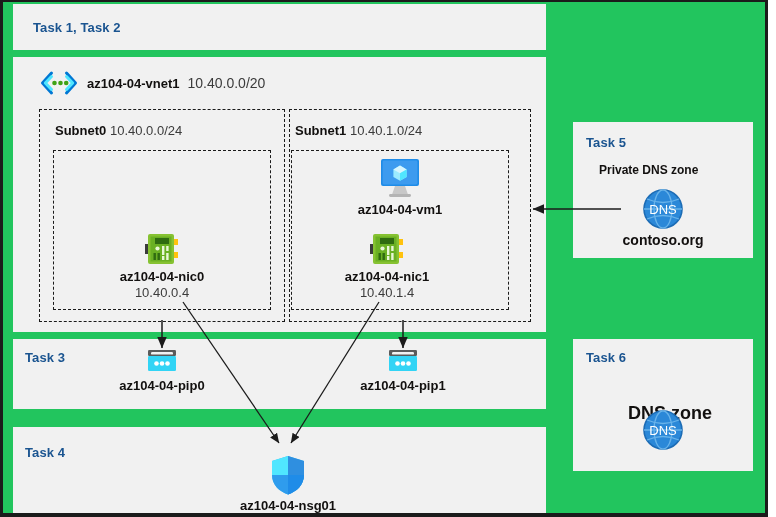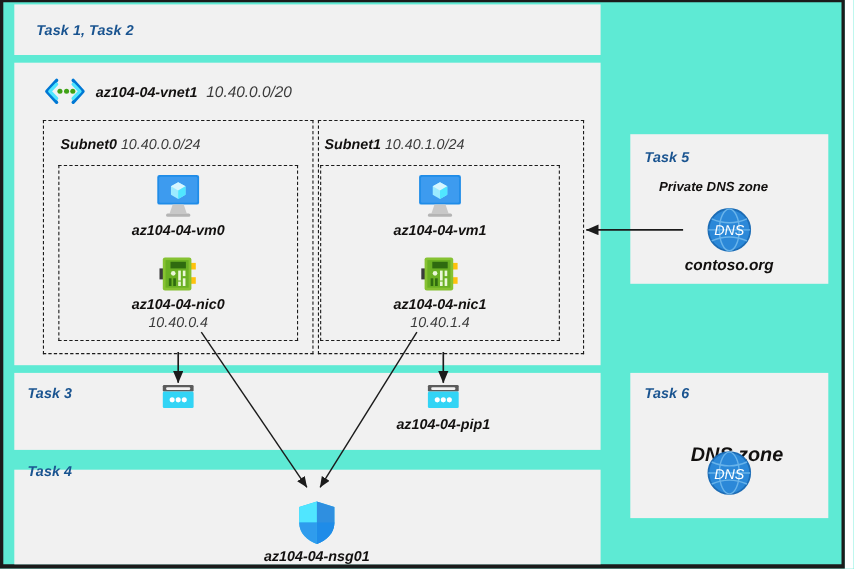--- a/index.html
+++ b/index.html
@@ -10,22 +10,21 @@
     overflow:hidden;
   }
   #canvas{
     position:relative;
     width:768px;height:517px;
     box-sizing:border-box;
     border-left:3px solid #1b1b1b;
     border-right:3px solid #1b1b1b;
     border-top:2px solid #1b1b1b;
     border-bottom:4px solid #1b1b1b;
-    background:#5eead4;
-    font-style:italic;
+    background:#22c55e;
   }
   .panel{position:absolute;background:#f1f1f1;box-sizing:border-box;}
   .task-label{
     position:absolute;
     color:#1a5490;
     font-weight:bold;
     font-size:13px;
     letter-spacing:.1px;
     white-space:nowrap;
   }
@@ -103,34 +102,20 @@
     <span class="sub">10.40.0.0/20</span>
   </div>
 
   <div class="dashbox" style="left:36px;top:107px;width:246px;height:213px;"></div>
   <div class="boxtitle" style="left:52px;top:121px;">
     <b>Subnet0</b>
     <span>10.40.0.0/24</span>
   </div>
   <div class="dashbox" style="left:50px;top:148px;width:218px;height:160px;"></div>
 
-  <div class="node" style="left:89px;top:155px;">
-    <span>
-      <svg class="ico" width="46" height="42" viewBox="0 0 46 42">
-        <rect x="4" y="2" width="38" height="27" rx="2" fill="#1f8ce8"></rect>
-        <rect x="5.6" y="3.6" width="34.8" height="23.8" rx="1.4" fill="#3d9bef"></rect>
-        <polygon points="23,8.6 29.6,12.4 29.6,20 23,23.8 16.4,20 16.4,12.4" fill="#9cebff"></polygon>
-        <polygon points="23,8.6 29.6,12.4 23,16.2 16.4,12.4" fill="#d6f6ff"></polygon>
-        <polygon points="23,16.2 29.6,12.4 29.6,20 23,23.8" fill="#50e6ff"></polygon>
-        <path d="M18 29 h10 l2.8 8 h-15.6 z" fill="#c8c8c8"></path>
-        <rect x="12" y="37" width="22" height="3" rx="1.4" fill="#b4b4b4"></rect>
-      </svg>
-    </span>
-    <div class="cap" style="margin-top:3px;">az104-04-vm0</div>
-  </div>
 
   <div class="node" style="left:89px;top:230px;">
     <span>
       <svg class="ico" width="40" height="34" viewBox="0 0 40 34">
         <rect x="30" y="7" width="6" height="6" fill="#ffc20e"></rect>
         <rect x="30" y="20" width="6" height="6" fill="#ffc20e"></rect>
         <rect x="3" y="12" width="6" height="10" fill="#3b3b3b"></rect>
         <rect x="6" y="2" width="26" height="30" rx="2" fill="#86c232"></rect>
         <rect x="8.5" y="4.5" width="21" height="25" fill="#6ab023"></rect>
         <rect x="13" y="6" width="14" height="6" fill="#2f6b10"></rect>
@@ -162,21 +147,21 @@
         <polygon points="23,8.6 29.6,12.4 29.6,20 23,23.8 16.4,20 16.4,12.4" fill="#9cebff"></polygon>
         <polygon points="23,8.6 29.6,12.4 23,16.2 16.4,12.4" fill="#d6f6ff"></polygon>
         <polygon points="23,16.2 29.6,12.4 29.6,20 23,23.8" fill="#50e6ff"></polygon>
         <path d="M18 29 h10 l2.8 8 h-15.6 z" fill="#c8c8c8"></path>
         <rect x="12" y="37" width="22" height="3" rx="1.4" fill="#b4b4b4"></rect>
       </svg>
     </span>
     <div class="cap" style="margin-top:3px;">az104-04-vm1</div>
   </div>
 
-  <div class="node" style="left:327px;top:230px;">
+  <div class="node" style="left:314px;top:230px;">
     <span>
       <svg class="ico" width="40" height="34" viewBox="0 0 40 34">
         <rect x="30" y="7" width="6" height="6" fill="#ffc20e"></rect>
         <rect x="30" y="20" width="6" height="6" fill="#ffc20e"></rect>
         <rect x="3" y="12" width="6" height="10" fill="#3b3b3b"></rect>
         <rect x="6" y="2" width="26" height="30" rx="2" fill="#86c232"></rect>
         <rect x="8.5" y="4.5" width="21" height="25" fill="#6ab023"></rect>
         <rect x="13" y="6" width="14" height="6" fill="#2f6b10"></rect>
         <circle cx="15.5" cy="16.5" r="2.1" fill="#eaf7d8"></circle>
         <rect x="20" y="14" width="2.4" height="9" fill="#eaf7d8"></rect>
@@ -198,38 +183,39 @@
     <span>
       <svg class="ico" width="34" height="28" viewBox="0 0 34 28">
         <rect x="3" y="2" width="28" height="6" rx="1.2" fill="#5b5b5b"></rect>
         <rect x="6" y="4" width="22" height="2.6" rx="1.2" fill="#f2f2f2"></rect>
         <rect x="3" y="8" width="28" height="15" rx="1.2" fill="#32d4f5"></rect>
         <circle cx="11.5" cy="15.5" r="2.3" fill="#ffffff"></circle>
         <circle cx="17" cy="15.5" r="2.3" fill="#ffffff"></circle>
         <circle cx="22.5" cy="15.5" r="2.3" fill="#ffffff"></circle>
       </svg>
     </span>
+    <div class="cap" style="margin-top:2px;">az104-04-pip0</div>
   </div>
 
   <div class="node" style="left:330px;top:346px;">
     <span>
       <svg class="ico" width="34" height="28" viewBox="0 0 34 28">
         <rect x="3" y="2" width="28" height="6" rx="1.2" fill="#5b5b5b"></rect>
         <rect x="6" y="4" width="22" height="2.6" rx="1.2" fill="#f2f2f2"></rect>
         <rect x="3" y="8" width="28" height="15" rx="1.2" fill="#32d4f5"></rect>
         <circle cx="11.5" cy="15.5" r="2.3" fill="#ffffff"></circle>
         <circle cx="17" cy="15.5" r="2.3" fill="#ffffff"></circle>
         <circle cx="22.5" cy="15.5" r="2.3" fill="#ffffff"></circle>
       </svg>
     </span>
     <div class="cap" style="margin-top:2px;">az104-04-pip1</div>
   </div>
 
   <div class="panel" style="left:10px;top:425px;width:533px;height:86px;"></div>
-  <div class="task-label" style="left:22px;top:419px;text-align:right;">Task 4</div>
+  <div class="task-label" style="left:22px;top:443px;text-align:right;">Task 4</div>
 
   <div class="node" style="left:215px;top:452px;">
     <span>
       <svg class="ico" width="38" height="42" viewBox="0 0 38 42">
         <path d="M19 2 L35 7 L35 21 C35 31 27.5 37.5 19 40.5 C10.5 37.5 3 31 3 21 L3 7 Z" fill="#32bdf5"></path>
         <path d="M19 2 L35 7 L35 21 C35 31 27.5 37.5 19 40.5 Z" fill="#2f8fe0"></path>
         <path d="M19 2 L3 7 L3 21 L19 21 Z" fill="#50e6ff"></path>
         <path d="M19 21 L35 21 C35 31 27.5 37.5 19 40.5 Z" fill="#1f8ce8"></path>
         <path d="M3 21 L19 21 L19 40.5 C10.5 37.5 3 31 3 21 Z" fill="#2f9ced"></path>
       </svg>

